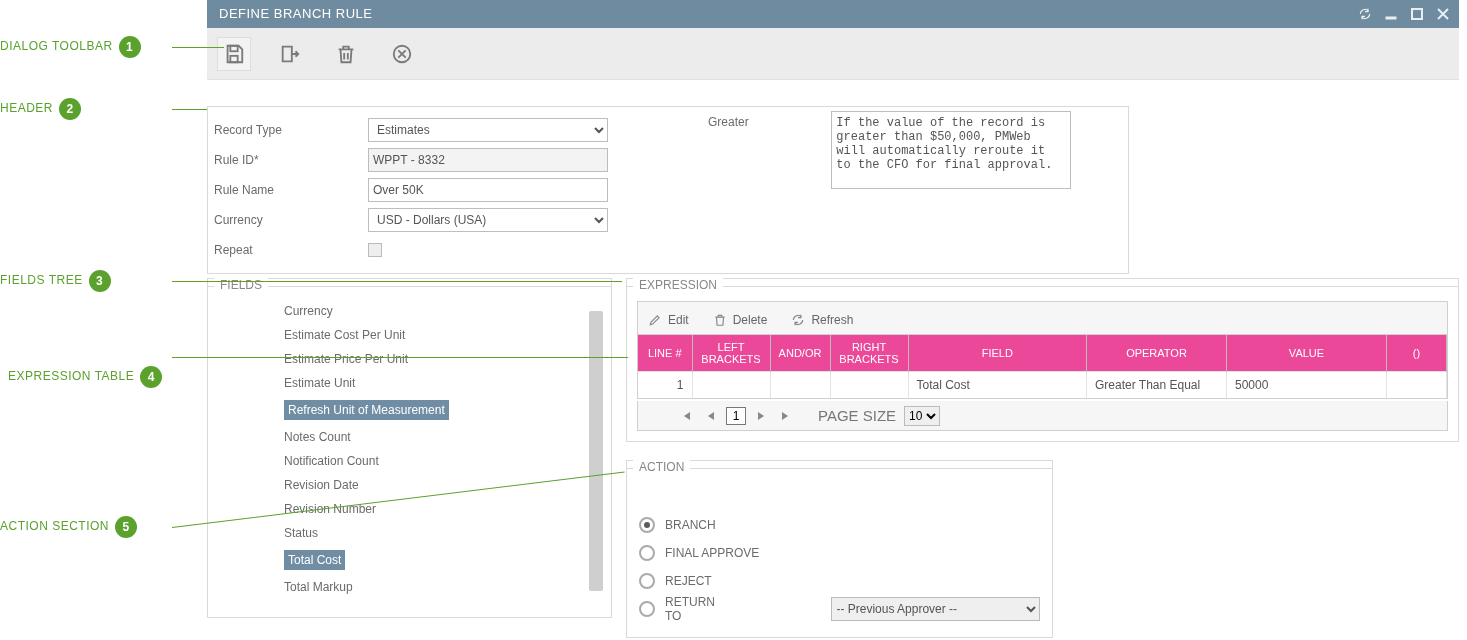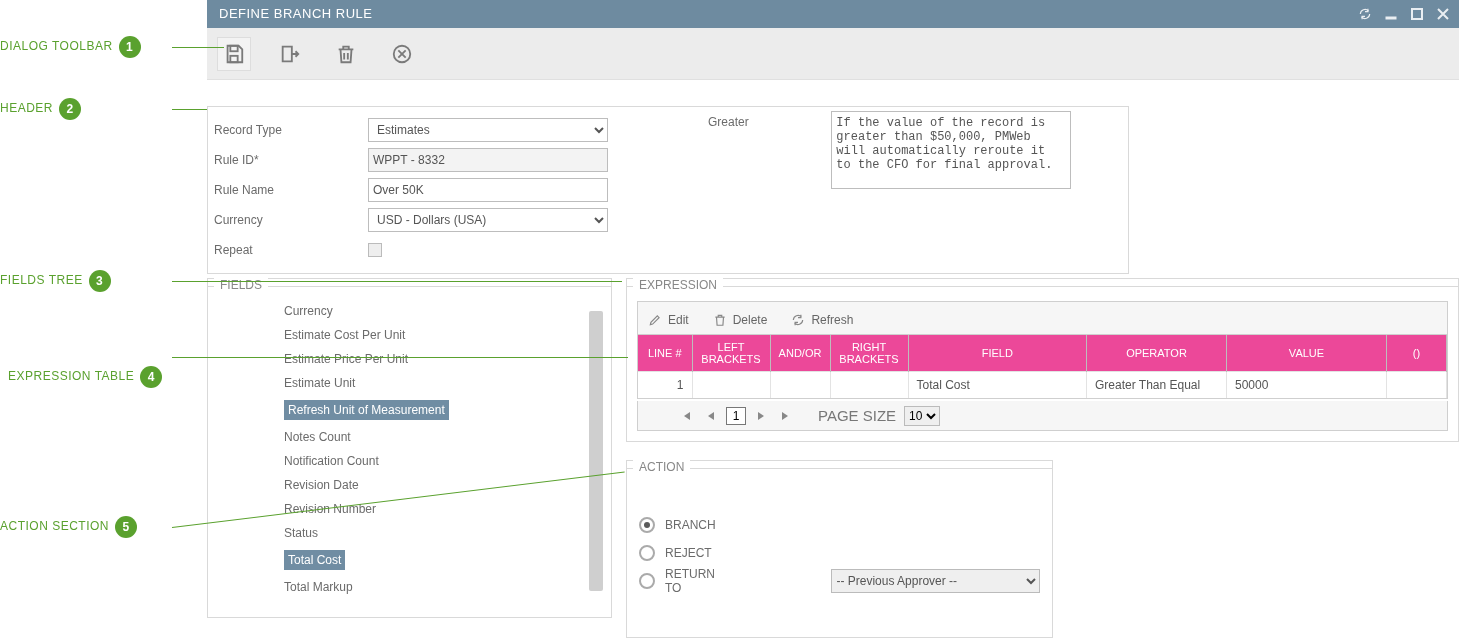--- a/index.html
+++ b/index.html
@@ -268,20 +268,24 @@
 <div class="section action-sec">
   <div class="secline"></div>
   <div class="sectitle">ACTION</div>
   <div class="action-inner">
     <div class="arow">
       <div class="radio checked"></div>
       <span class="alab">BRANCH</span>
     </div>
     <div class="arow">
       <div class="radio"></div>
+      <span class="alab">FINAL APPROVE</span>
+    </div>
+    <div class="arow">
+      <div class="radio"></div>
       <span class="alab">REJECT</span>
     </div>
     <div class="arow">
       <div class="radio"></div>
       <span class="alab">RETURN TO</span>
       <select class="retsel"><option>-- Previous Approver --</option></select>
     </div>
   </div>
 </div>
 

